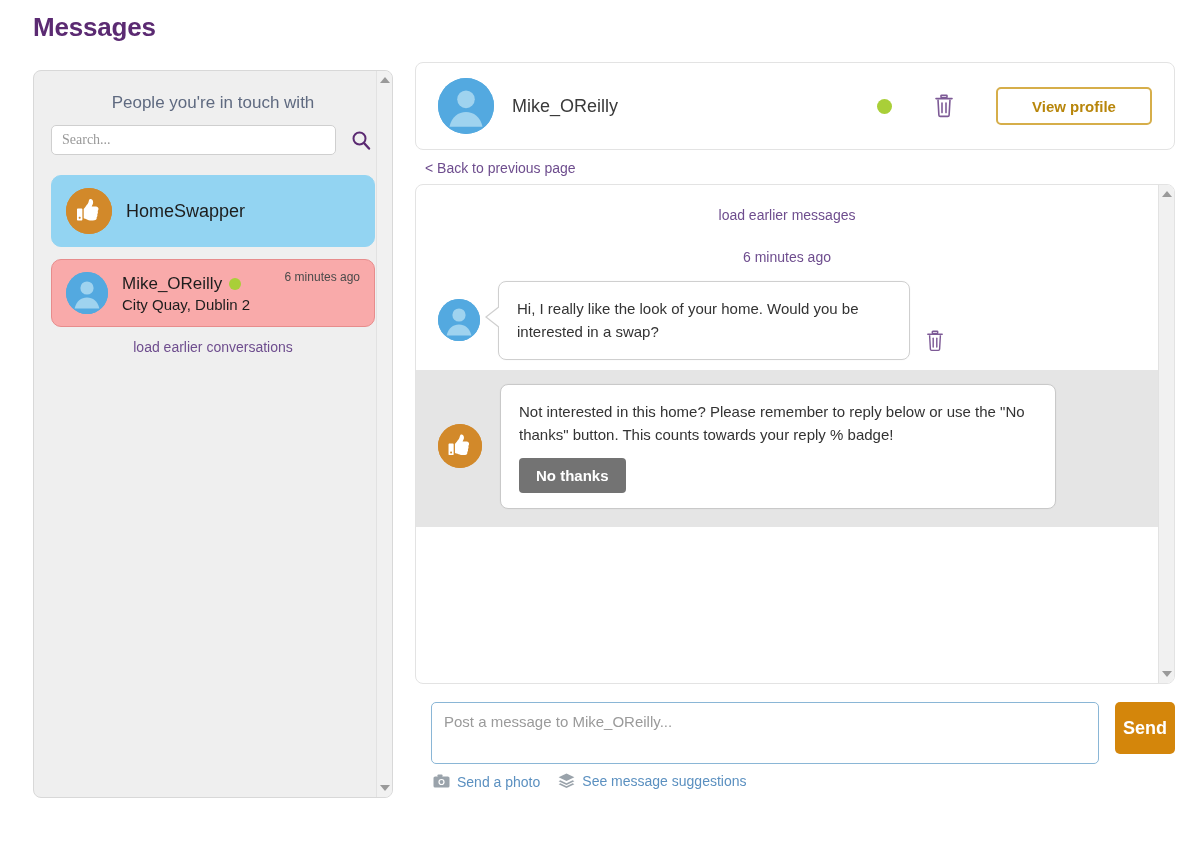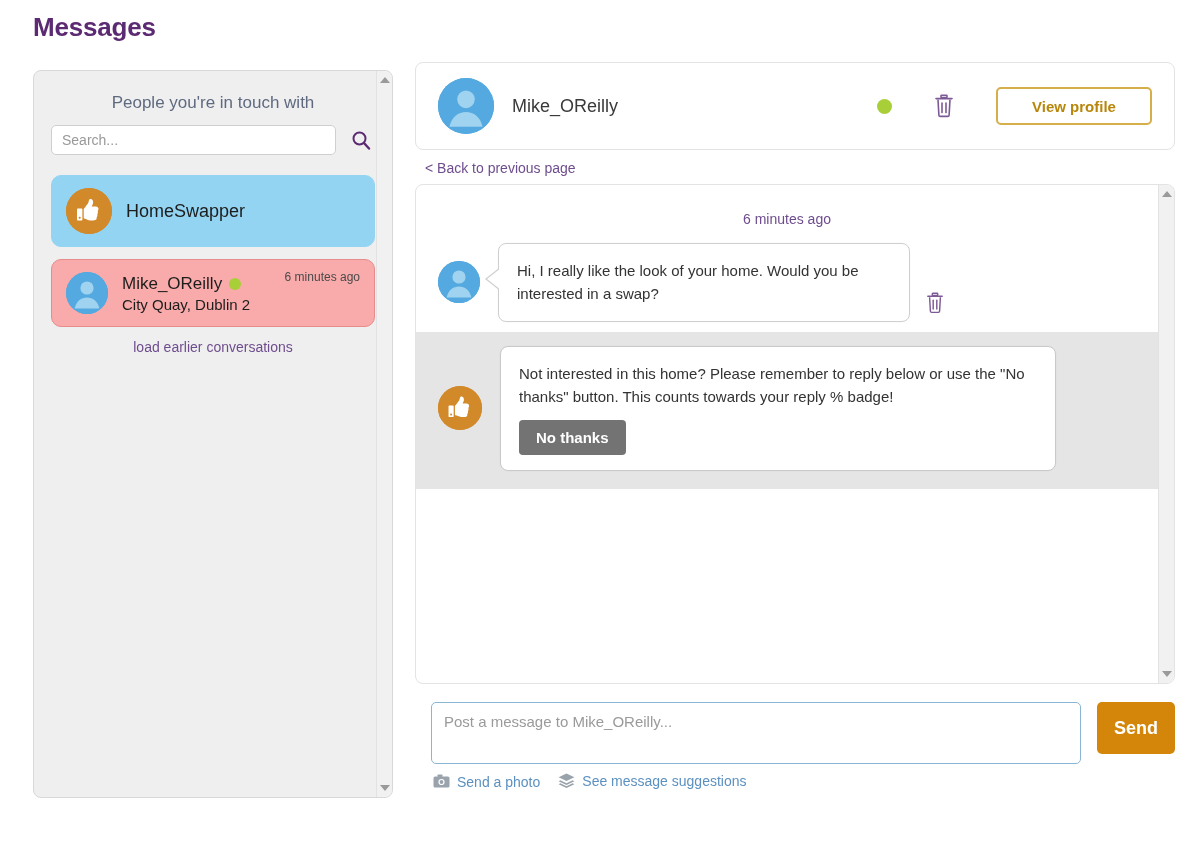--- a/index.html
+++ b/index.html
@@ -35,21 +35,21 @@
   }
   .search-row {
     display: flex; align-items: center;
     padding: 0 20px 0 17px; gap: 14px;
   }
   .search-input {
     flex: 1; height: 30px;
     border: 1px solid #cfcfcf; border-radius: 5px;
     background: #fff; padding: 12px 10px;
     font-size: 14px; color: #444;
-    font-family: Liberation Sans, sans-serif;
+    font-family: Liberation Serif, serif;
     outline: none;
   }
   .search-input::placeholder { color: #999; }
   .search-btn {
     background: none; border: none; padding: 0; cursor: pointer;
     width: 22px; height: 22px; display: flex; align-items: center; justify-content: center;
   }
 
   .conv-list { padding: 20px 17px 0 17px; }
   .conv-item {
@@ -193,21 +193,21 @@
     height: 62px;
     border: 1px solid #8ab6d6; border-radius: 5px;
     background: #fff;
     padding: 10px 12px;
     font-size: 15px; color: #444; resize: none;
     font-family: "Liberation Sans", sans-serif;
     outline: none;
   }
   .compose-box::placeholder { color: #9a9a9a; }
   .send-btn {
-    width: 78px; height: 52px;
+    width: 60px; height: 52px;
     background: #d4860b; color: #fff; border: none; border-radius: 5px;
     font-size: 18px; font-weight: bold; cursor: pointer;
     font-family: "Liberation Sans", sans-serif;
   }
   .compose-links {
     display: flex; align-items: center; gap: 18px;
     margin-top: 9px; padding-left: 18px;
   }
   .clink {
     display: flex; align-items: flex-start; gap: 7px;
@@ -309,20 +309,21 @@
 
     </div>
 
     
     <a class="back-link">&lt; Back to previous page</a>
 
     
     <div class="thread">
       <div class="thread-inner">
 
+        <div class="thread-center link">load earlier messages</div>
 
         <div class="thread-center stamp">6 minutes ago</div>
 
         <div class="msg-row">
           <div class="avatar blue">
             <svg width="42" height="42" viewBox="0 0 42 42">
               <circle cx="21" cy="21" r="21" fill="#53a9e0"></circle>
               <circle cx="21" cy="16" r="6.6" fill="#9fd3ef"></circle>
               <path d="M8.6 36.5c1.6-7.2 6.6-11 12.4-11s10.8 3.8 12.4 11z" fill="#9fd3ef"></path>
             </svg>

